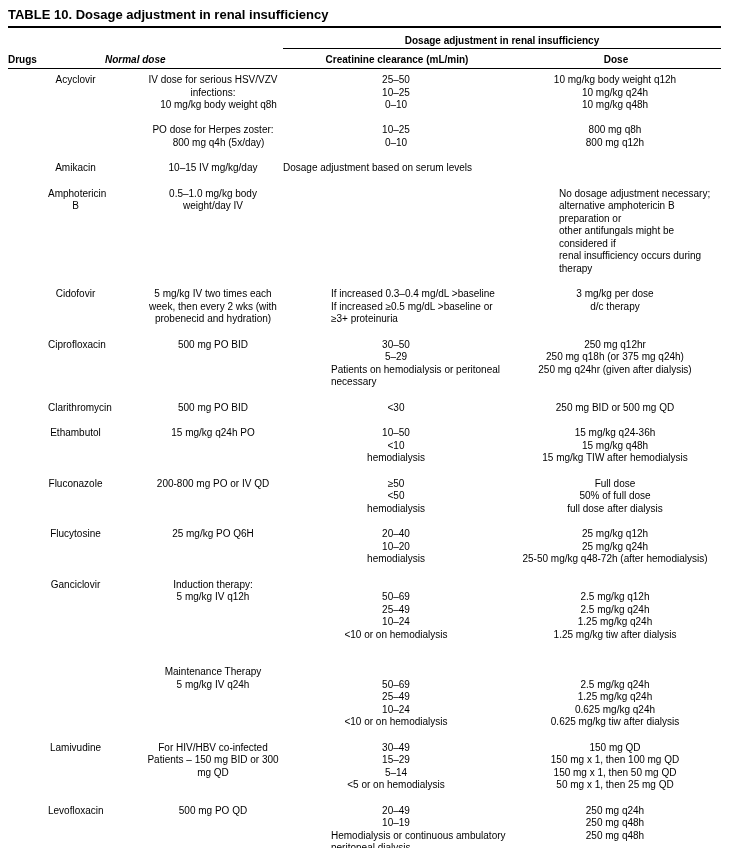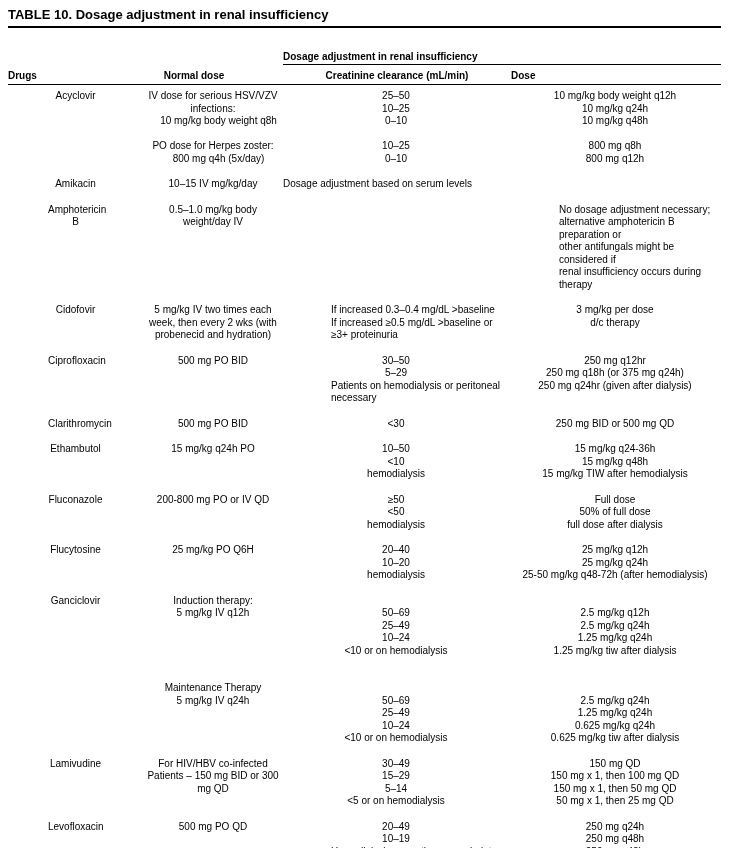--- a/index.html
+++ b/index.html
@@ -15,33 +15,33 @@
     font-size: 13px; font-weight: bold;
     padding: 0 0 4px 0;
     border-bottom: 2px solid #000;
   }
   table {
     border-collapse: collapse; table-layout: fixed;
     width: 713px; font-size: 10px;
   }
   th { font-weight: bold; font-size: 10px; padding: 0; }
   .span-head {
-    text-align: left;
-    padding: 23px 0 2px 0;
+    text-align: center;
+    padding: 7px 0 2px 0;
     border-bottom: 1px solid #000;
   }
   .ch {
     padding: 5px 0 3px 0;
     border-bottom: 1px solid #000;
     vertical-align: bottom;
   }
   .ch-drugs  { text-align: left; }
-  .ch-normal { text-align: center; }
+  .ch-normal { text-align: left; font-style: italic; }
   .ch-crcl   { text-align: center; }
-  .ch-dose   { text-align: left; margin-top: 24px; }
+  .ch-dose   { text-align: center; margin-top: 24px; }
   td { vertical-align: top; padding: 0 2px 13px 0; }
   tbody tr:first-child td { padding-top: 5px; }
   .line { line-height: 12.5px; min-height: 12.5px; }
   .col-drug .line, .col-normal .line { text-align: center; margin-left: 40px; }
   .col-crcl .line, .col-dose .line { text-align: center; }
   .col-span .line { text-align: left; }
   .line.left { text-align: left; margin-left: 48px; }
   .line.indent { padding-left: 11px; }
 </style>
 </head>

